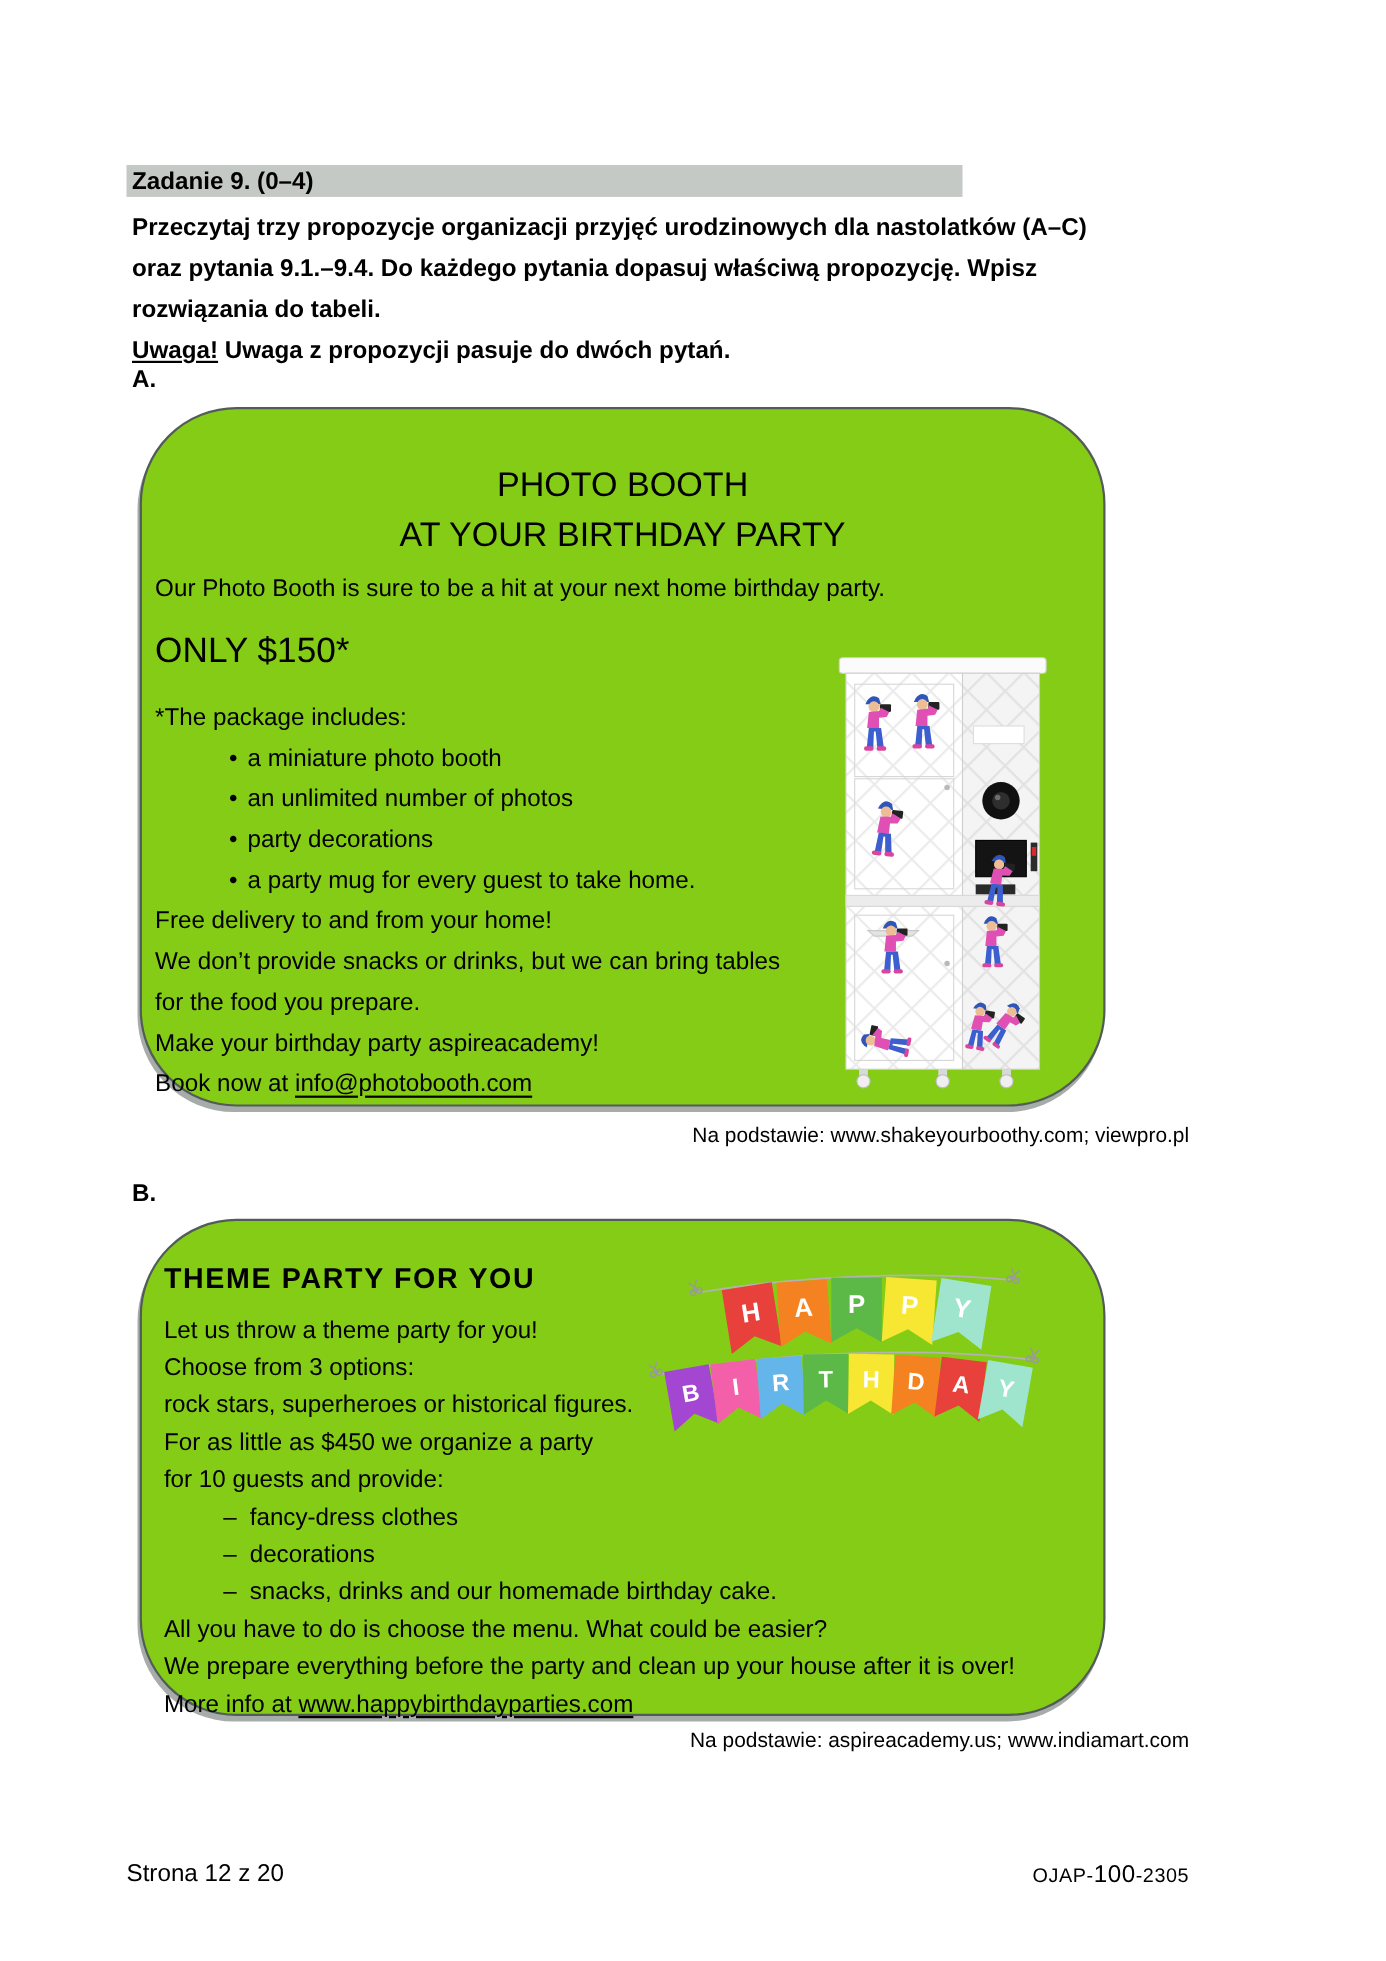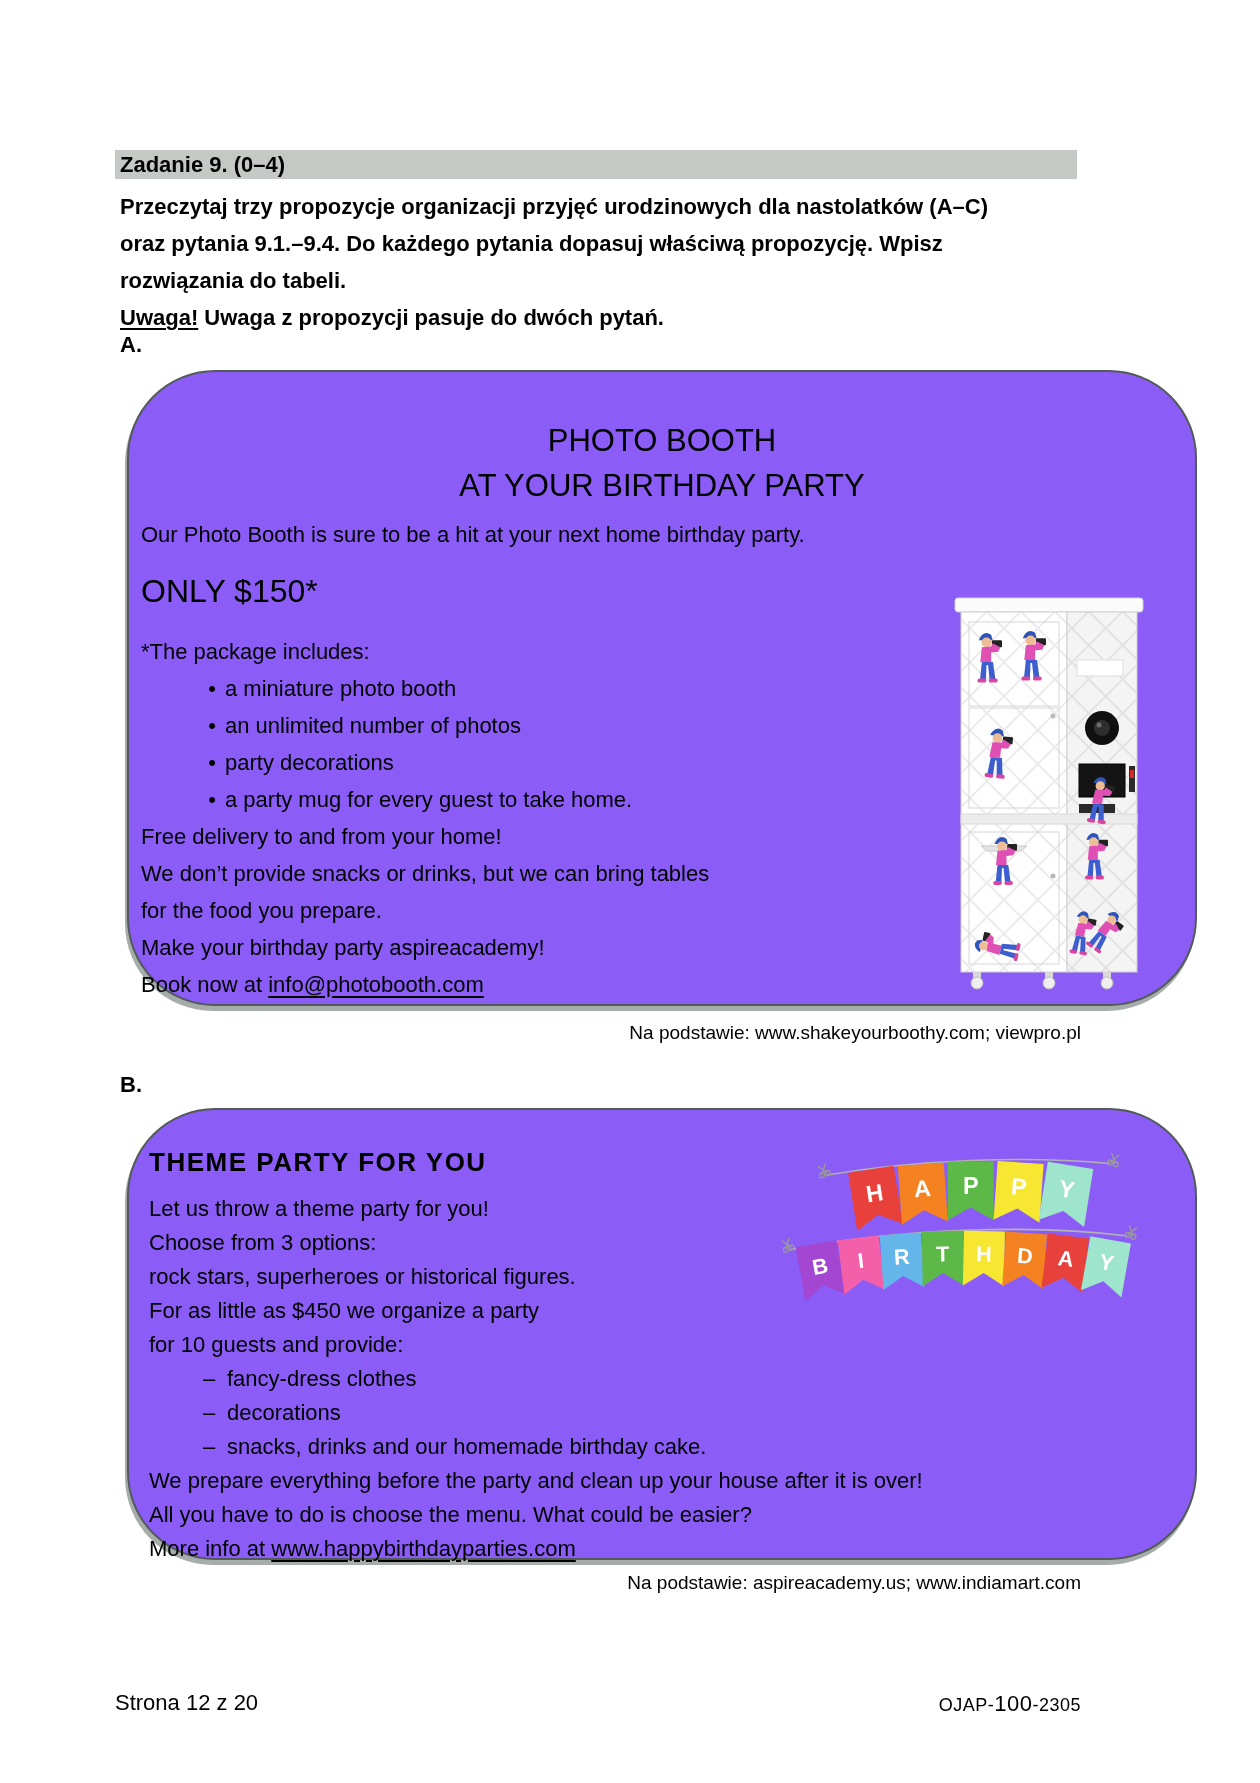--- a/index.html
+++ b/index.html
@@ -1,28 +1,28 @@
 <!DOCTYPE html>
 <html><head>
 <meta charset="utf-8">
 <style>
   html,body{margin:0;padding:0;background:#ffffff;}
   body{width:1260px;height:1783px;position:relative;font-family:"Liberation Sans",sans-serif;color:#000;}
   #page{position:absolute;inset:0;background:#fff;overflow:hidden;}
 
-  .task-bar{position:absolute;left:115px;top:150px;width:962px;height:29px;background:#c5c9c6;
+  .task-bar{position:absolute;left:115px;top:150px;width:760px;height:29px;background:#c5c9c6;
     font-size:22px;font-weight:bold;line-height:29px;padding-left:5px;box-sizing:border-box;}
   .instructions{position:absolute;left:120px;top:188px;width:975px;font-size:22px;font-weight:bold;line-height:37px;}
   .note-label{text-decoration:underline;text-underline-offset:3px;}
 
   .sec-label{position:absolute;left:120px;font-size:22px;font-weight:bold;}
   #label-a{top:332px;}
   #label-b{top:1072px;}
 
-  .offer-box{position:absolute;left:127px;width:1070px;background:#8b5cf6;border:2px solid #525b59;
+  .offer-box{position:absolute;left:127px;width:878px;background:#84cc16;border:2px solid #525b59;
     border-radius:88px;box-shadow:-2px 5px 0 0 #a6acaa;box-sizing:border-box;}
   #box-a{top:370px;height:636px;}
   #box-b{top:1108px;height:452px;}
 
   .boxa-title{margin-top:46px;text-align:center;font-size:31px;line-height:45px;}
   .boxa-body{padding-left:12px;font-size:22px;}
   .intro-line{margin-top:8px;line-height:37px;}
   .price{margin-top:16px;font-size:32px;line-height:44px;}
   .pkg-head{margin-top:20px;line-height:37px;}
   .bullet-row{line-height:37px;}
@@ -170,22 +170,22 @@
     <div class="boxb-body">
       <div class="theme-head">THEME PARTY FOR YOU</div>
       <div class="b-line b-first">Let us throw a theme party for you!</div>
       <div class="b-line">Choose from 3 options:</div>
       <div class="b-line">rock stars, superheroes or historical figures.</div>
       <div class="b-line">For as little as $450 we organize a party</div>
       <div class="b-line">for 10 guests and provide:</div>
       <div class="dash-row"><span class="dash-mark">–</span><span>fancy-dress clothes</span></div>
       <div class="dash-row"><span class="dash-mark">–</span><span>decorations</span></div>
       <div class="dash-row"><span class="dash-mark">–</span><span>snacks, drinks and our homemade birthday cake.</span></div>
+      <div class="b-line">All you have to do is choose the menu. What could be easier?</div>
       <div class="b-line">We prepare everything before the party and clean up your house after it is over!</div>
-      <div class="b-line">All you have to do is choose the menu. What could be easier?</div>
       <div class="b-line"><span>More info at </span><span class="ul">www.happybirthdayparties.com</span></div>
     </div>
 
     <div class="banner-wrap">
       <svg id="banner-svg" width="372" height="188" viewBox="0 0 380 188" xmlns="http://www.w3.org/2000/svg">
         <g id="banner-strings" stroke="#b3b3b3" stroke-width="1.6" fill="none">
           <path d="M56,36 C150,20 260,16 346,24"></path>
           <path d="M20,112 C130,90 270,86 364,98"></path>
         </g>
         <g id="banner-bows" stroke="#9a9a9a" stroke-width="1.4" fill="none">

